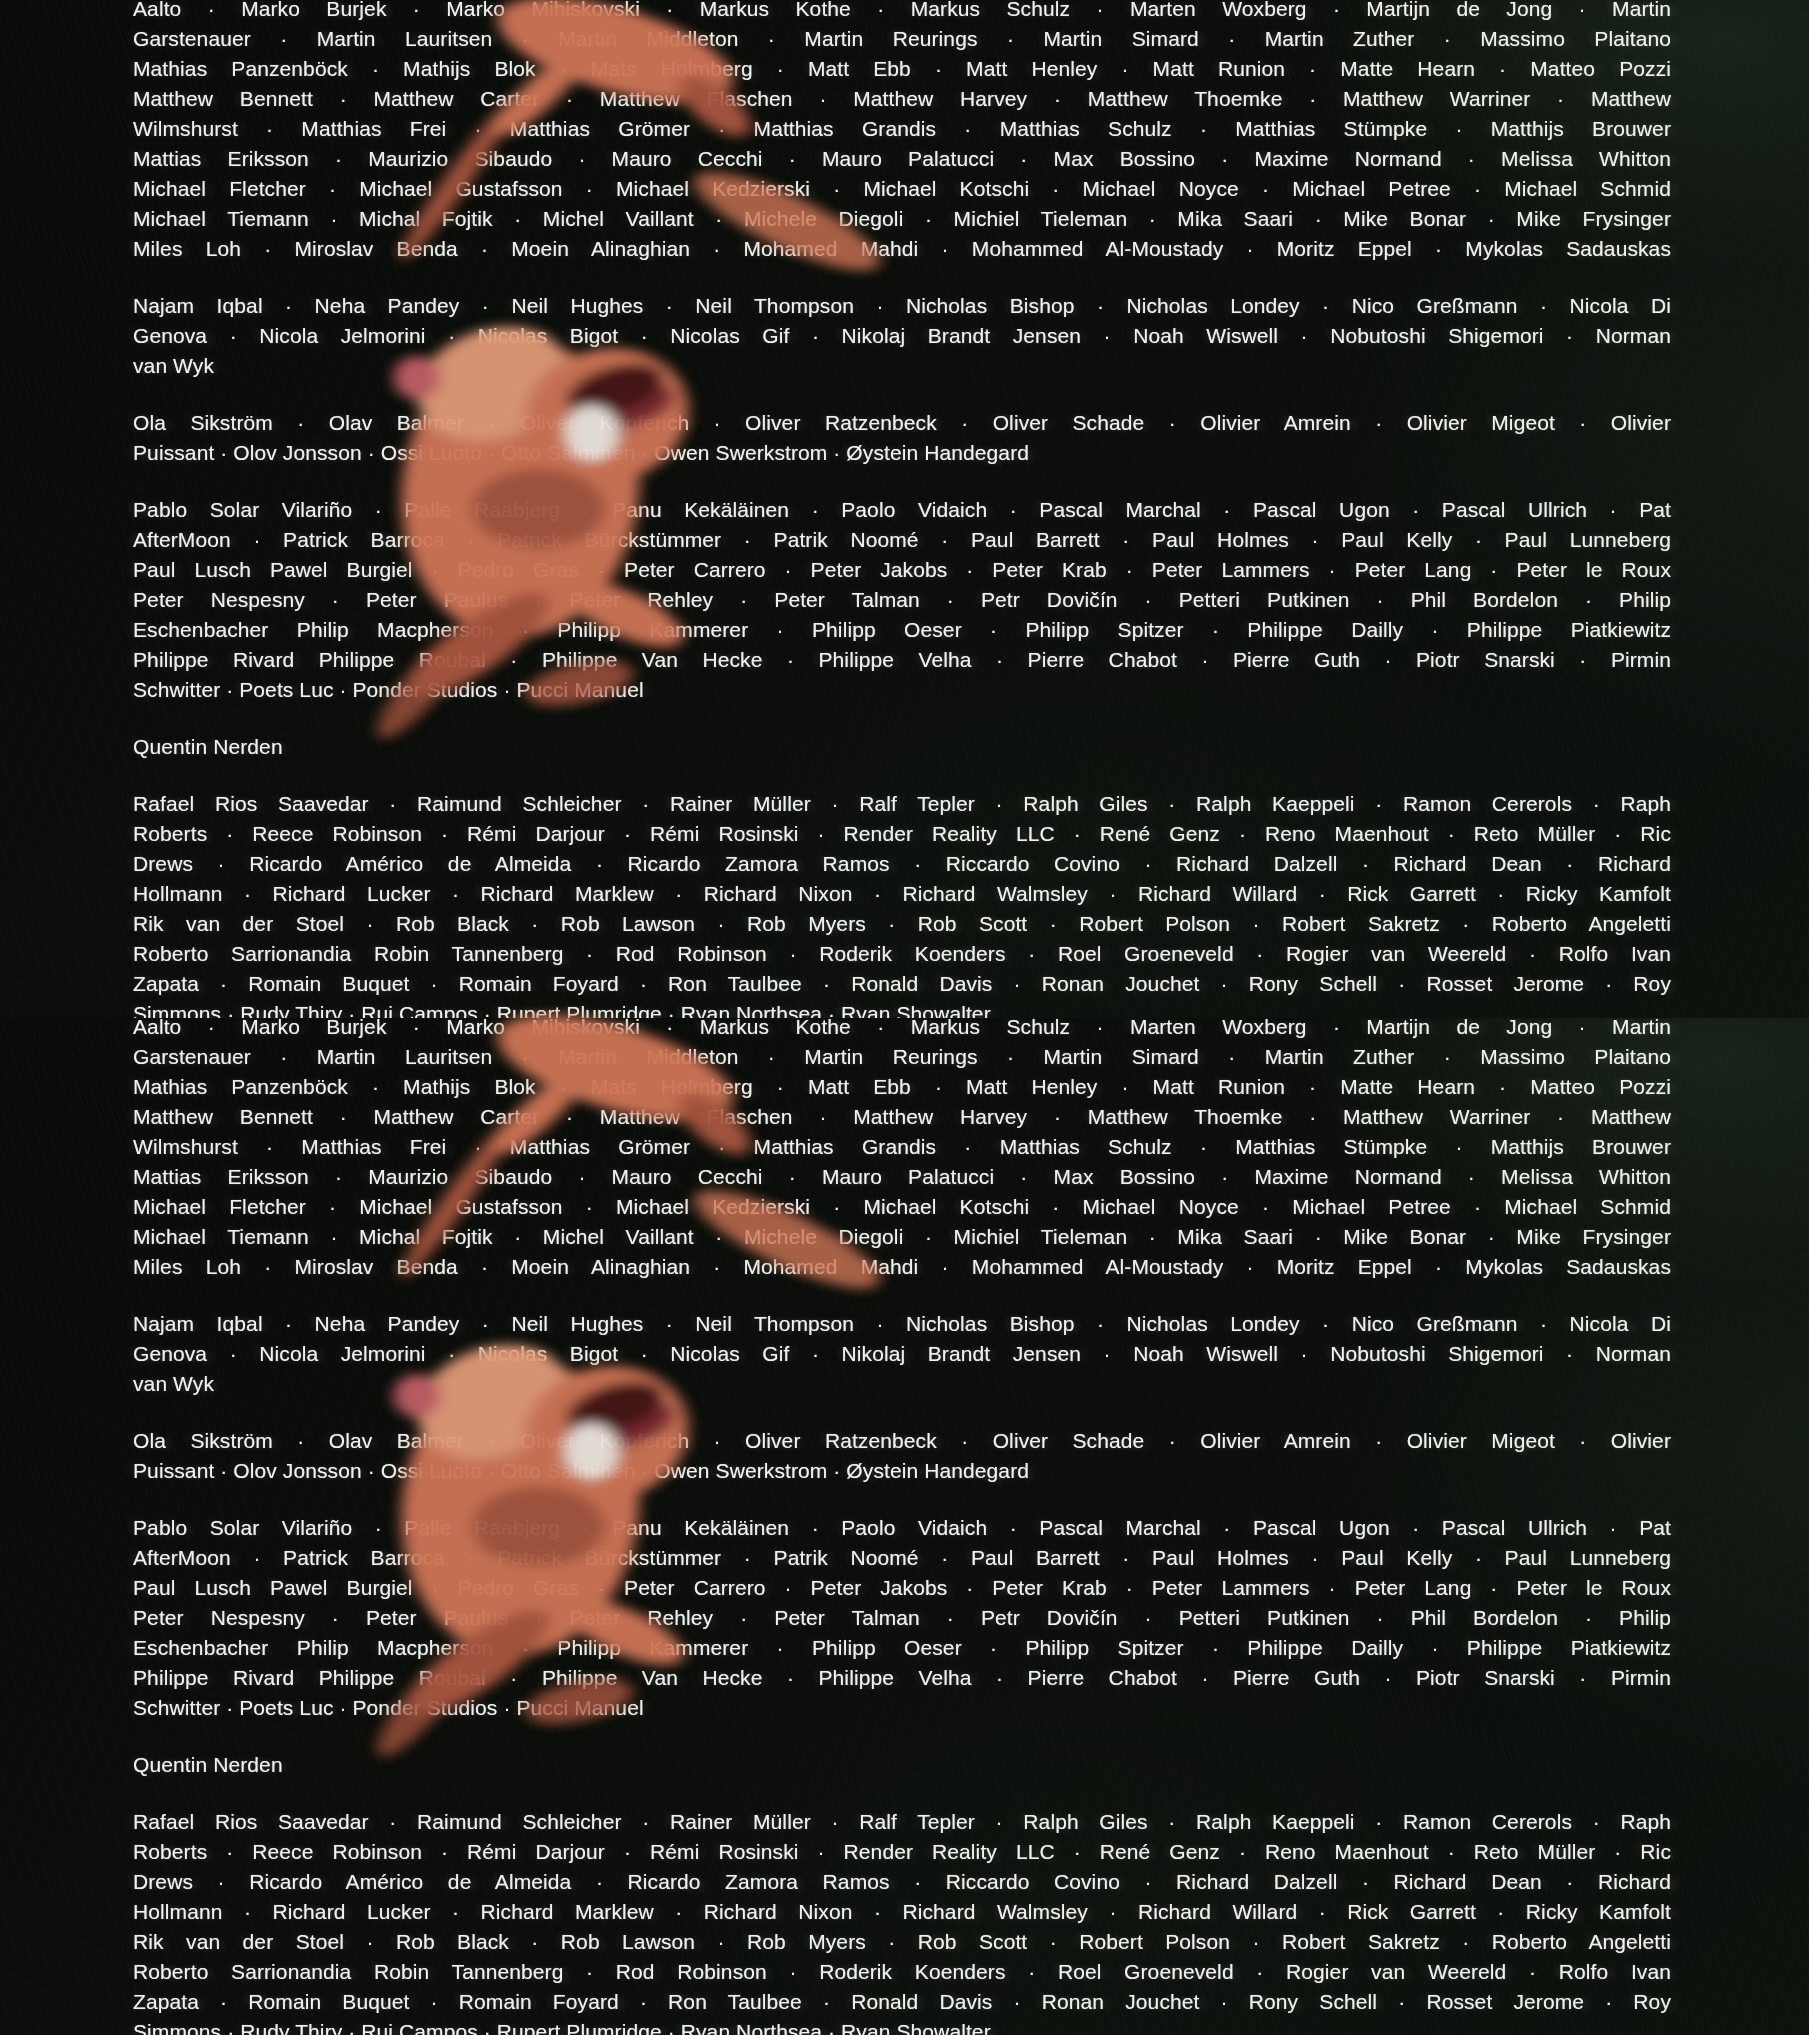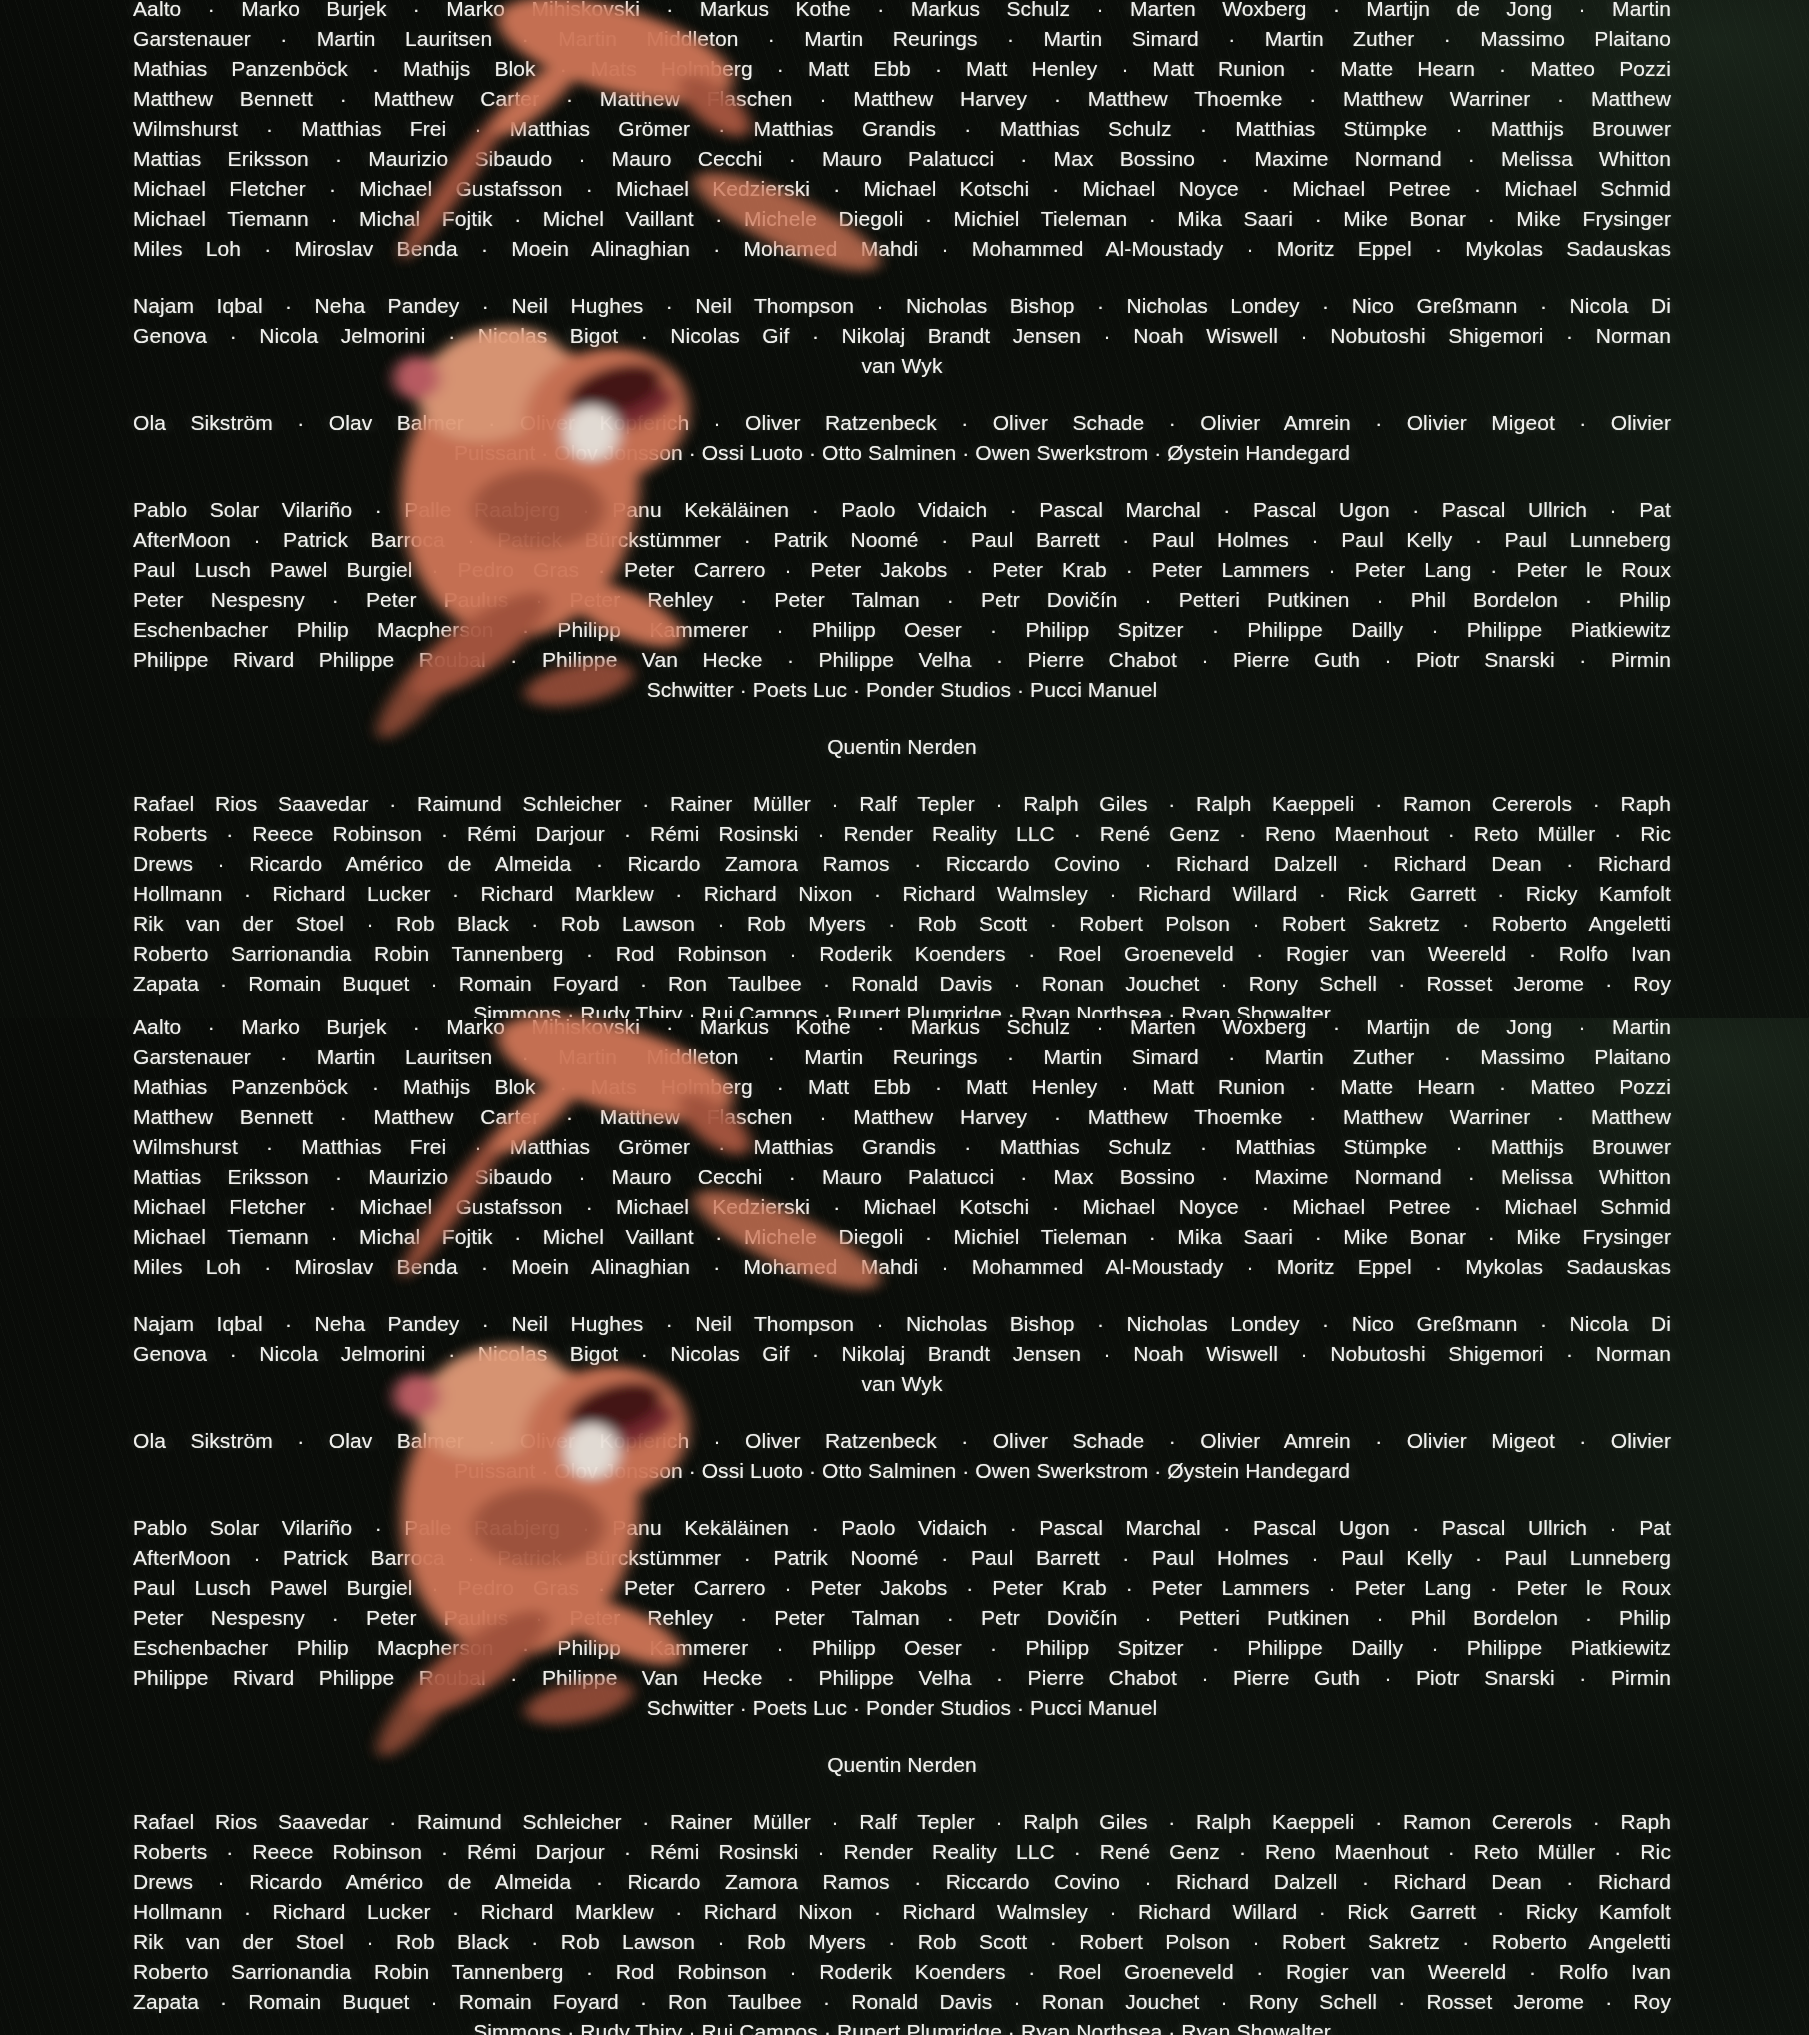--- a/index.html
+++ b/index.html
@@ -33,21 +33,21 @@
     left: 133px; top: -6.3px;
     width: 1538px;
   }
   .block { margin: 0 0 27px 0; }
   .line {
     font-size: 21px;
     line-height: 30px;
     font-weight: 400;
     color: #f0f0ed;
     white-space: normal;
-    text-align: center;
+    text-align: left;
     letter-spacing: 0.1px;
     text-shadow:
       0 0 0.9px rgba(245,245,242,0.55),
       5.4px 0.9px 7.2px rgba(205,210,205,0.16),
       -4.5px -0.9px 6.3px rgba(205,210,205,0.12);
   }
   .line.just {
     text-align: justify;
     text-align-last: justify;
   }

